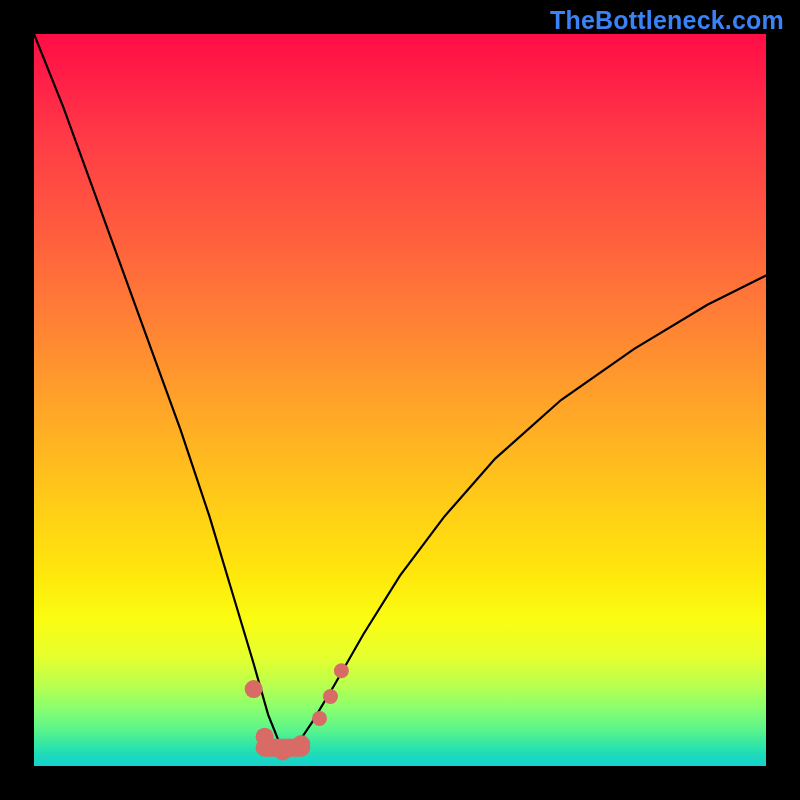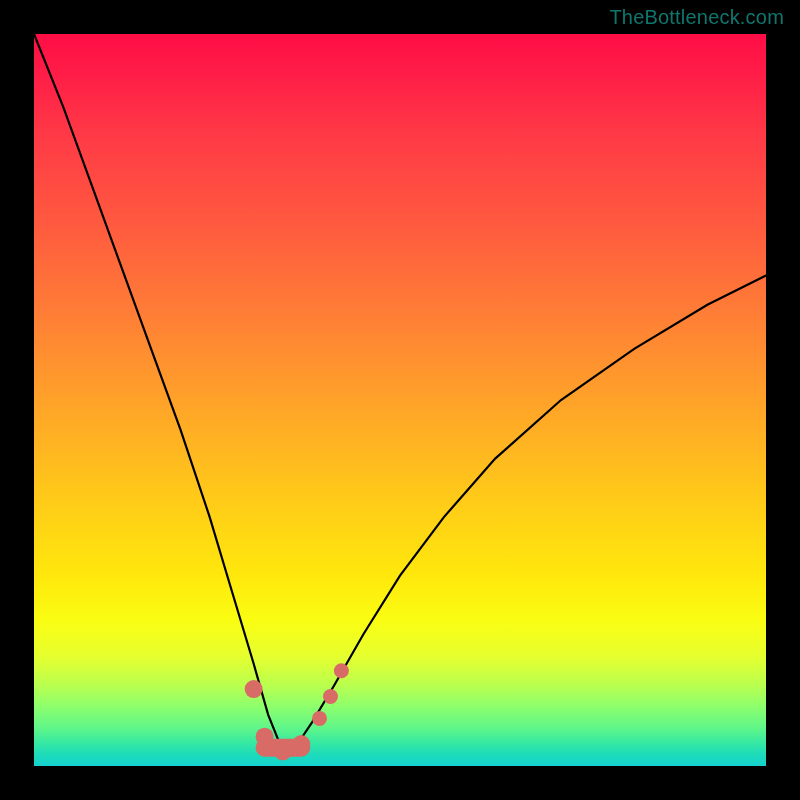--- a/index.html
+++ b/index.html
@@ -40,23 +40,23 @@
       #5cf58b 95%,
       #33e7a4 97%,
       #1cdbbb 98.5%,
       #14d2cf 100%
     );
   }
   .watermark {
     position: absolute;
     top: 6px;
     right: 16px;
-    color: #0f766e;
-    font-size: 20px;
-    font-weight: 400;
+    color: #3b82f6;
+    font-size: 25px;
+    font-weight: 700;
     letter-spacing: 0.2px;
     user-select: none;
   }
   svg.curve {
     position: absolute;
     inset: 0;
     width: 100%;
     height: 100%;
     overflow: visible;
   }

